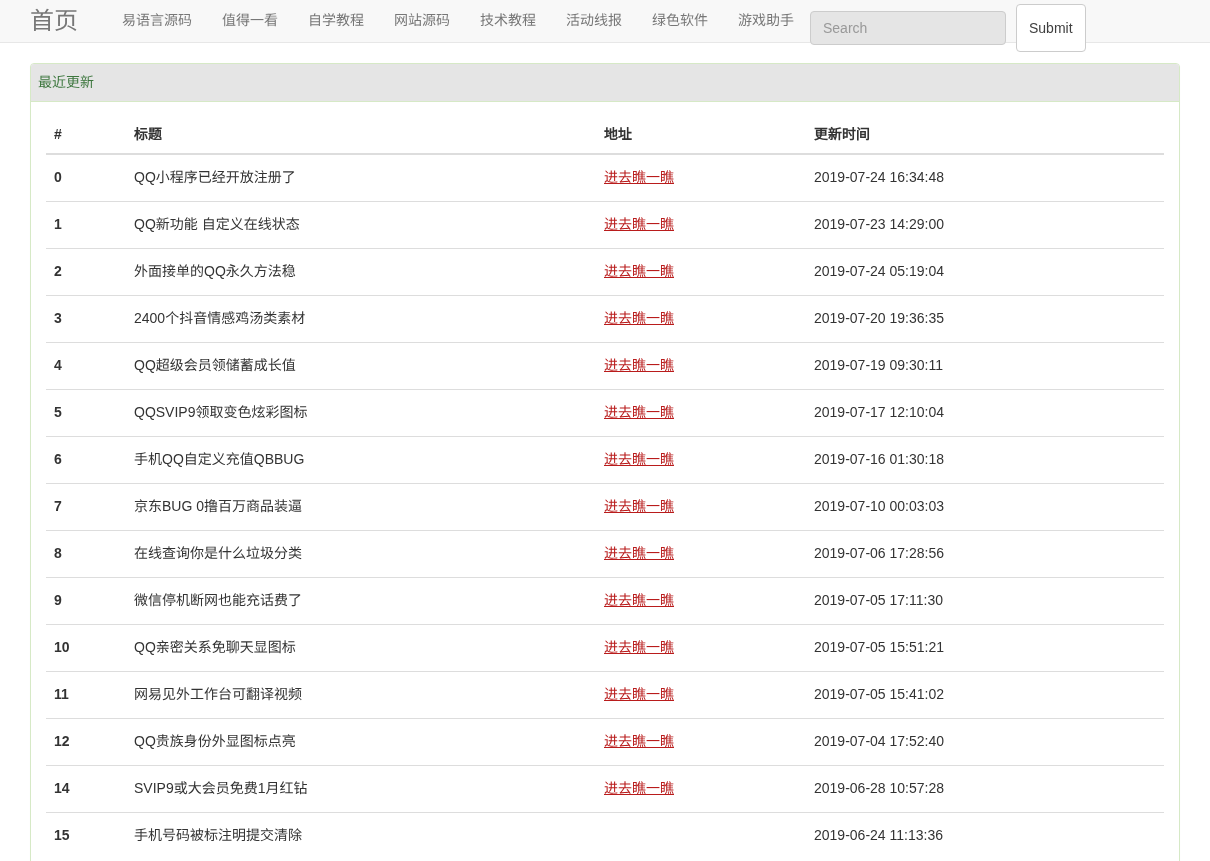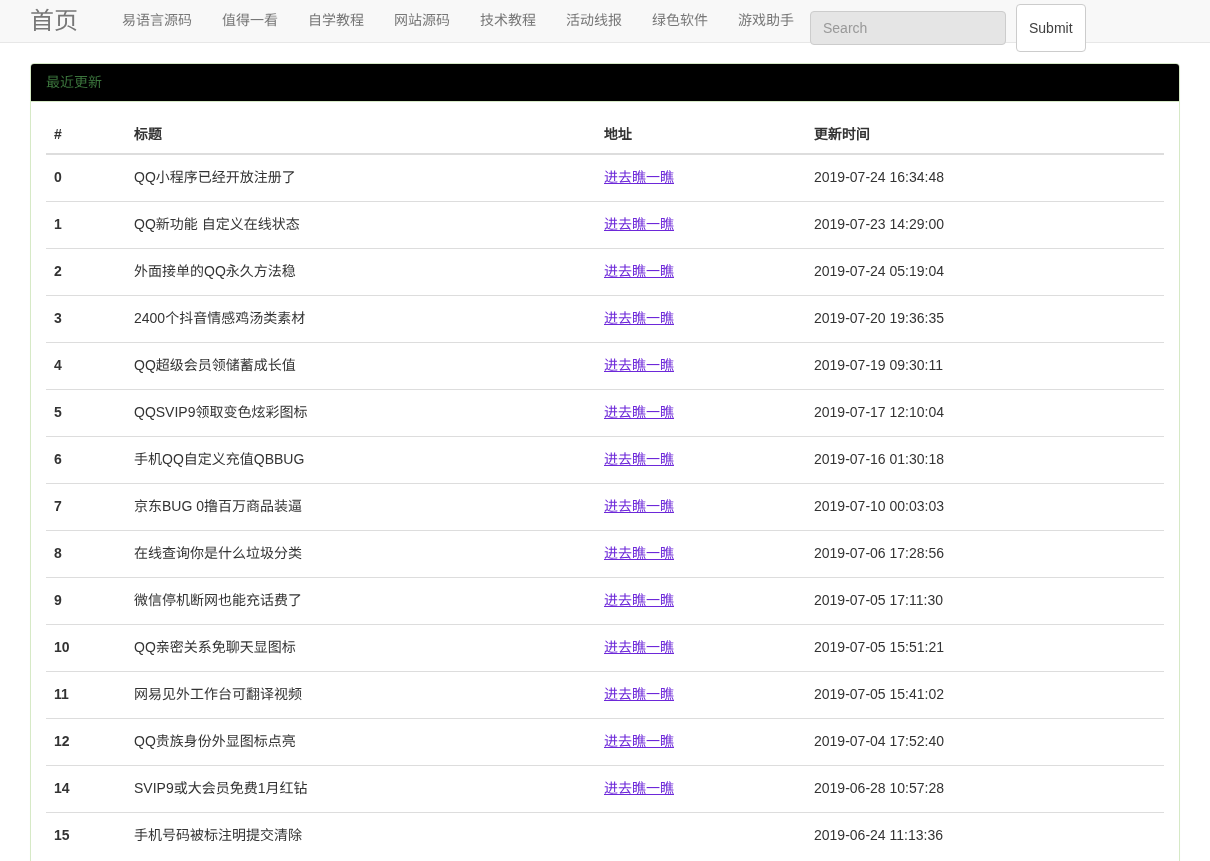--- a/index.html
+++ b/index.html
@@ -104,24 +104,24 @@
     box-sizing: border-box;
   }
   .panel {
     border: 1px solid #d6e9c6;
     border-radius: 4px;
     background-color: #ffffff;
     box-shadow: 0 1px 1px rgba(0,0,0,0.05);
     overflow: hidden;
   }
   .panel-heading {
-    background-color: #000000;
+    background-color: #e5e5e5;
     color: #3c763d;
     border-bottom: 1px solid #d6e9c6;
-    padding: 10px 15px;
+    padding: 10px 7px;
     font-size: 14px;
   }
   .panel-title {
     margin: 0;
     font-size: 14px;
     font-weight: normal;
     line-height: 1.2;
   }
   .panel-body {
     padding: 15px;
@@ -149,21 +149,21 @@
     color: #333333;
     vertical-align: middle;
   }
   table.data-table tbody tr:first-child td { border-top: none; }
   .col-idx   { width: 80px; }
   .col-title { width: 470px; }
   .col-addr  { width: 210px; }
   .col-time  { width: auto; }
   .cell-idx  { font-weight: bold; }
   .row-link {
-    color: #6d28d9;
+    color: #b91c1c;
     text-decoration: underline;
     cursor: pointer;
   }
 </style>
 </head>
 <body>
 
 <div class="navbar">
   <div class="navbar-inner">
     <a class="navbar-brand">首页</a>

